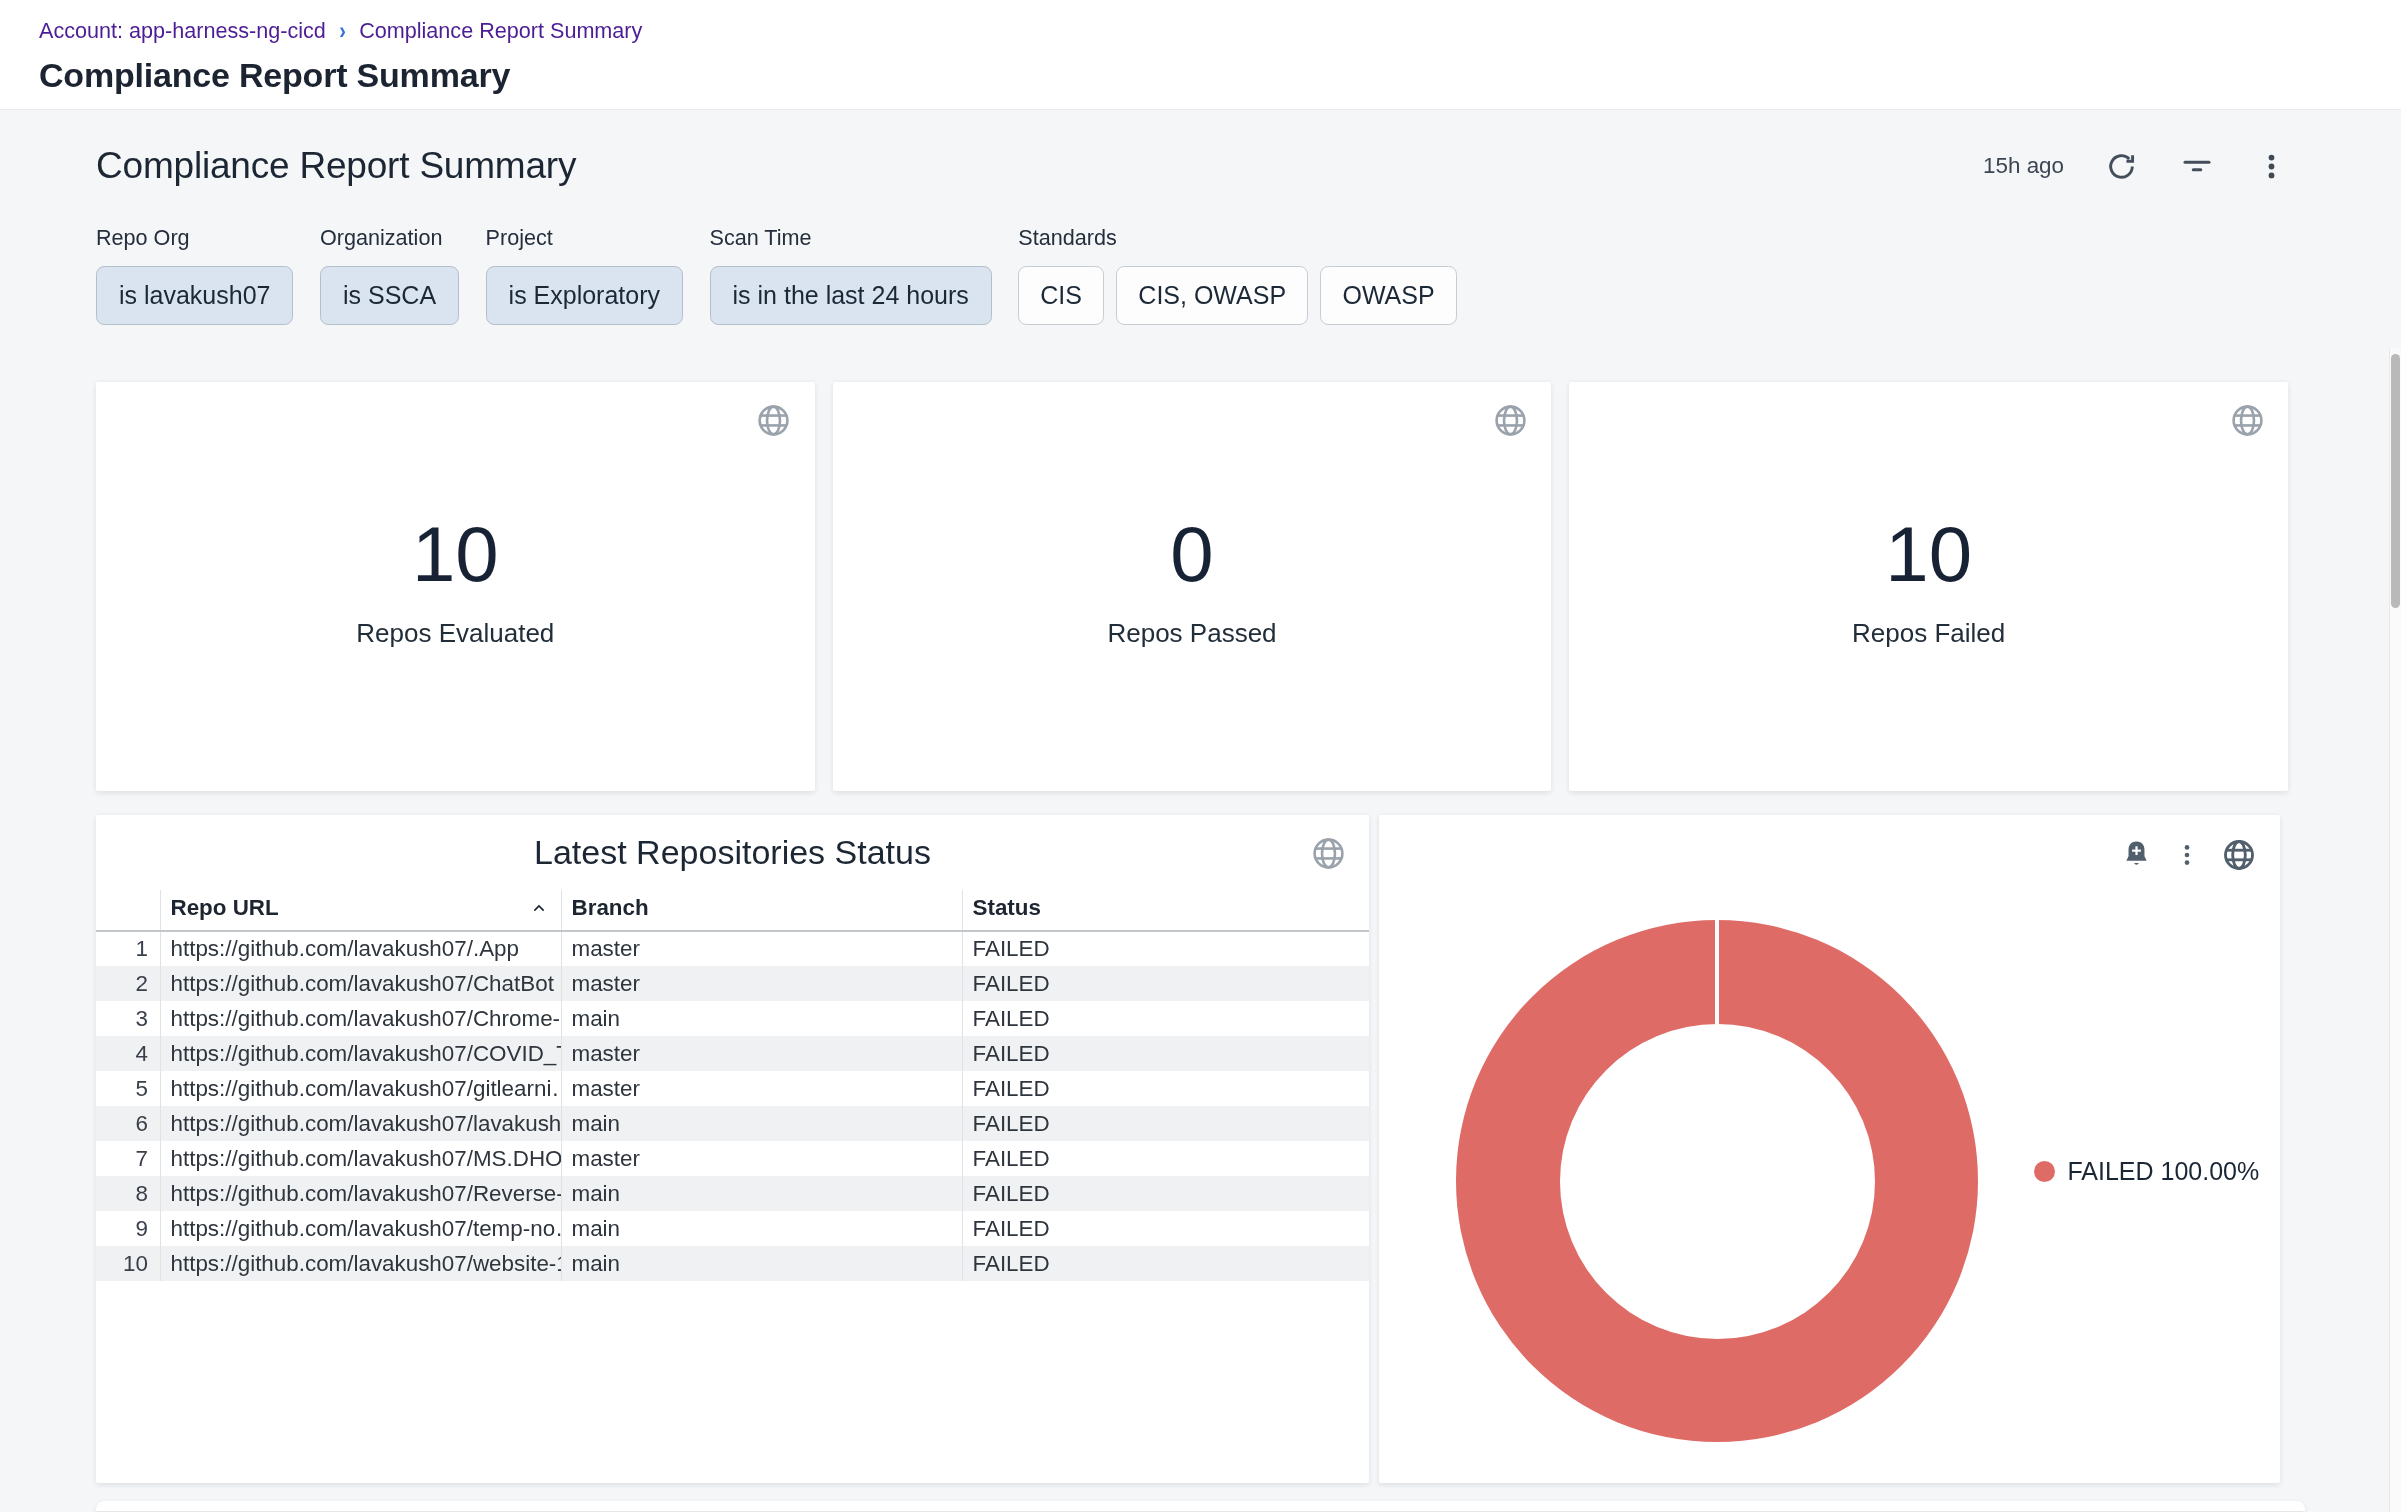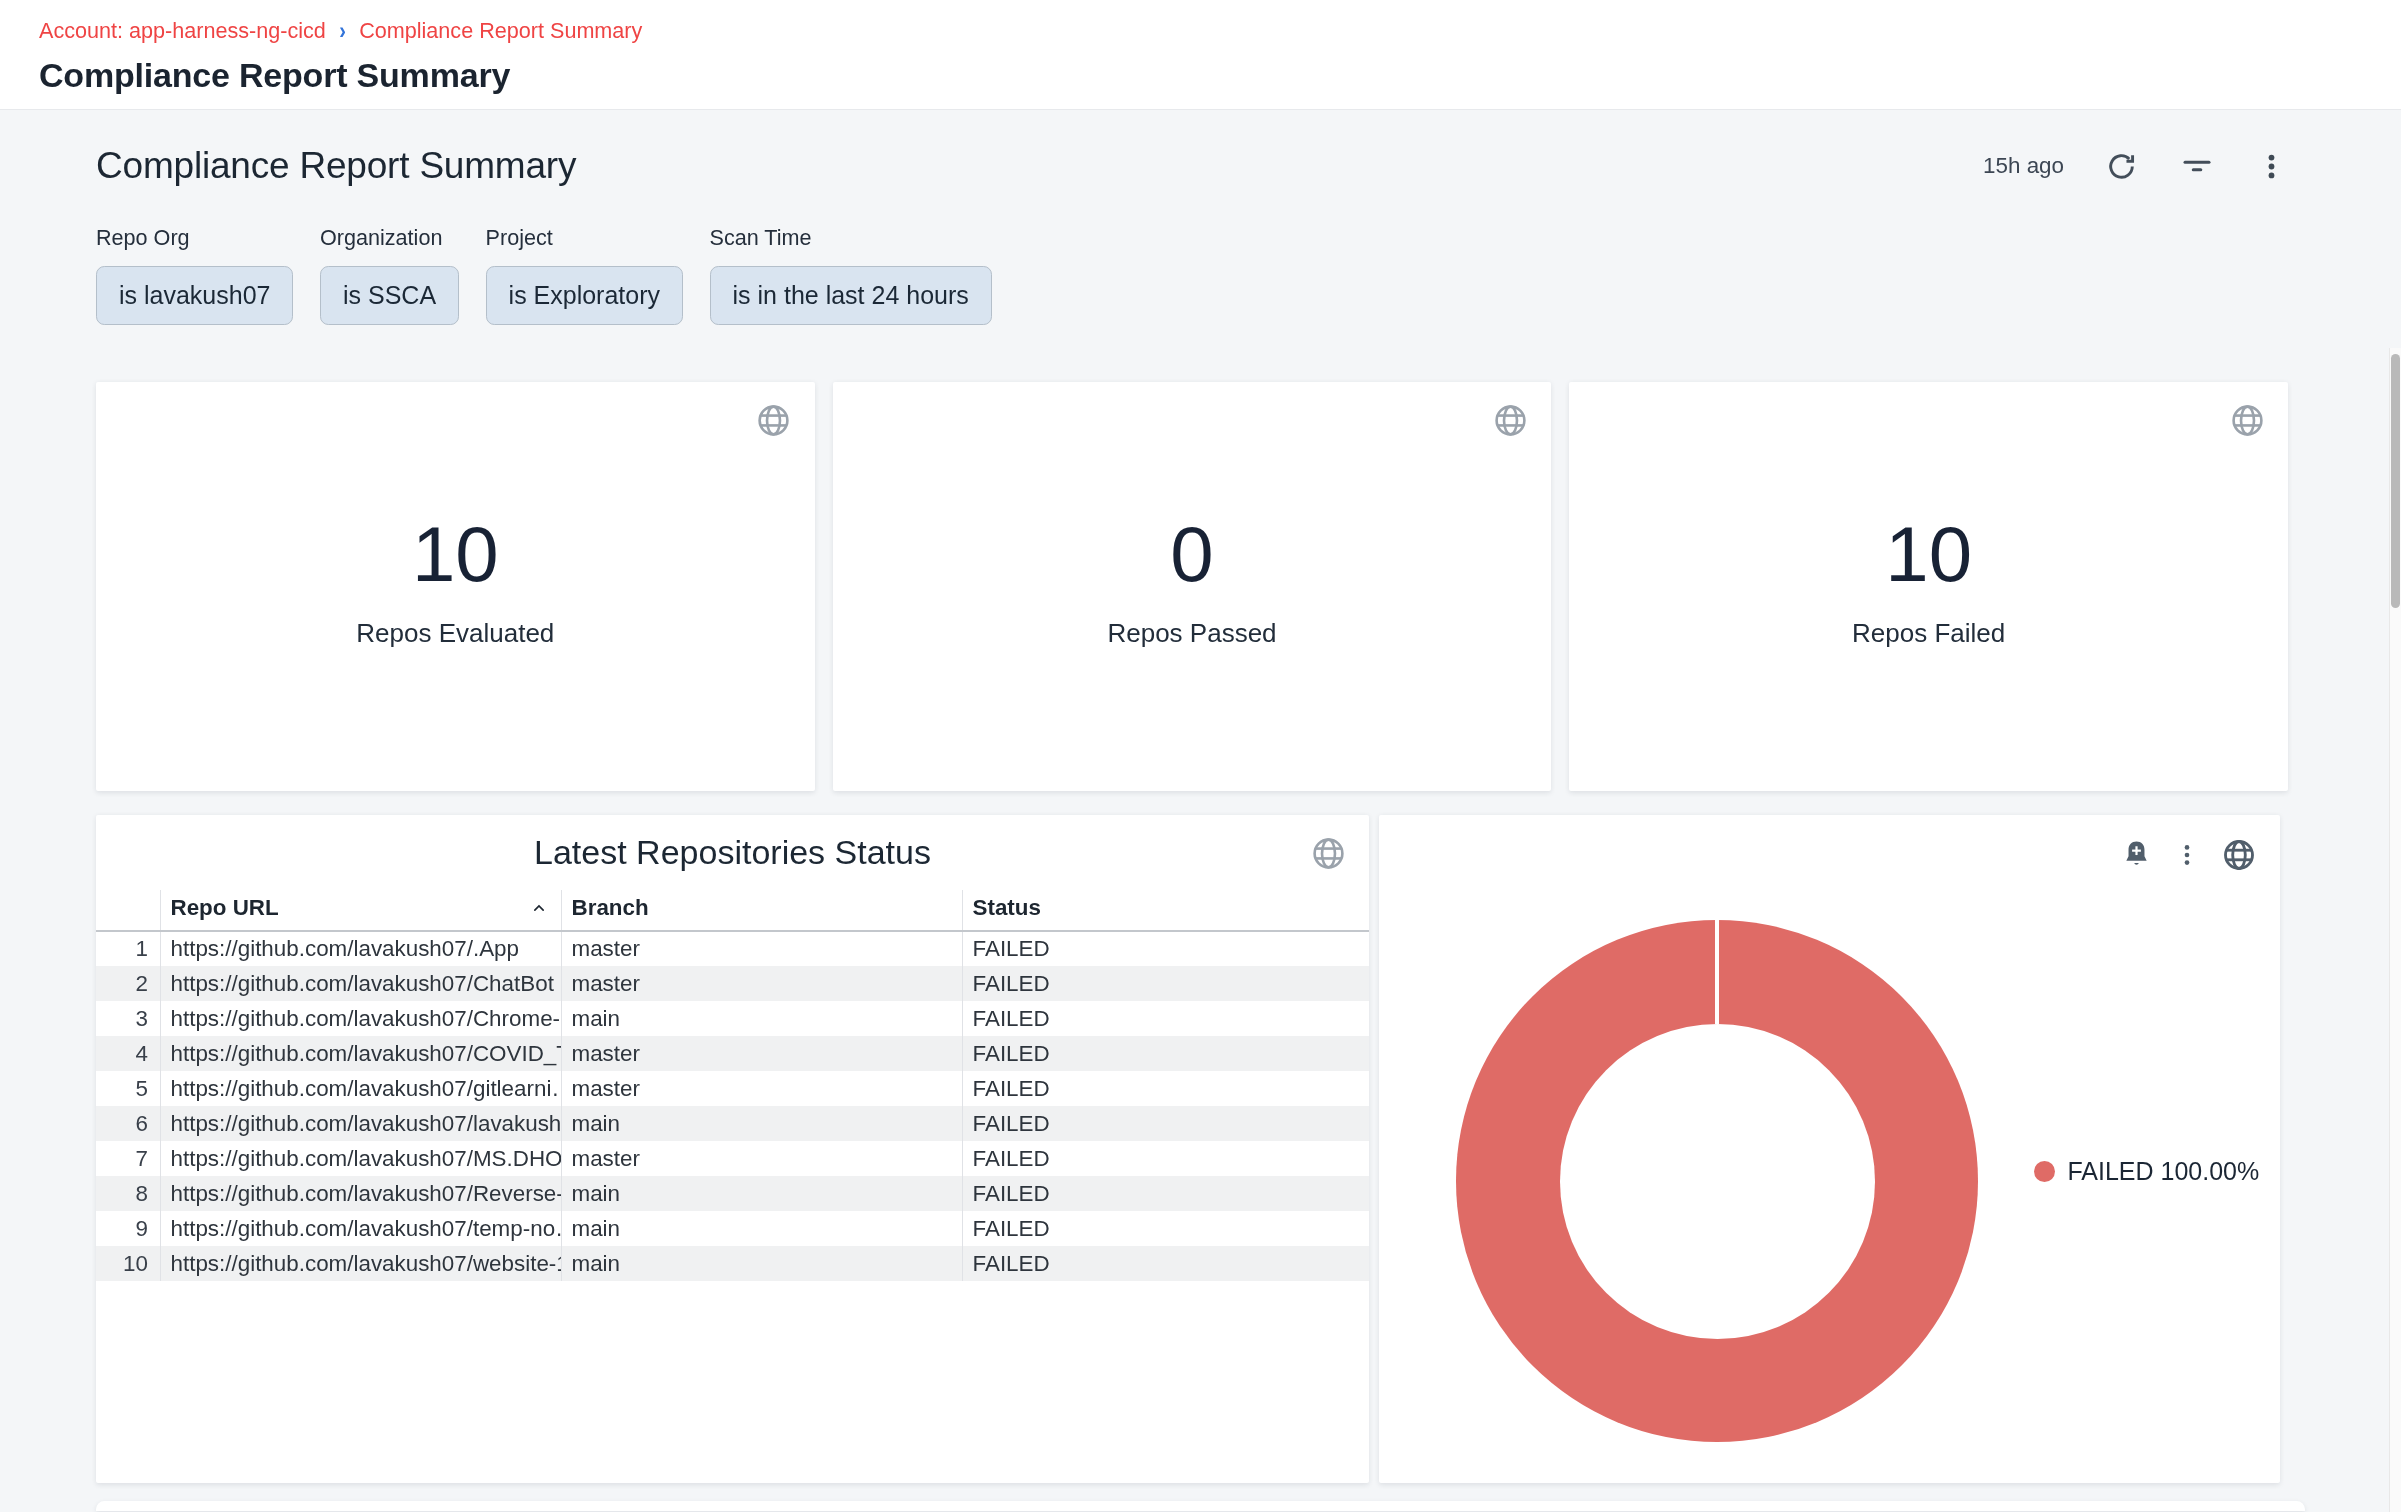--- a/index.html
+++ b/index.html
@@ -12,21 +12,21 @@
   }
 
   
   .app-header {
     background: #ffffff;
     height: 110px;
     padding: 18px 0 0 39px;
     border-bottom: 0.8px solid #e7e9ec;
   }
   .breadcrumb { display: flex; align-items: center; font-size: 21.6px; }
-  .breadcrumb a { color: #ef4444; text-decoration: none; cursor: pointer; }
+  .breadcrumb a { color: #4c1d95; text-decoration: none; cursor: pointer; }
   .crumb-sep { color: #3273d9; margin: 0 13.3px; font-size: 20px; font-weight: 700; transform: scaleY(1.15); }
   .page-title { margin-top: 11.6px; font-size: 34px; font-weight: 700; color: #1b2430; letter-spacing: -0.2px; }
 
   
   .main { padding: 0 113px 0 96px; }
 
   .dash-header { margin-top: 35px; display: flex; align-items: center; justify-content: space-between; }
   .dash-title { font-size: 37px; font-weight: 500; color: #1c2733; letter-spacing: -0.2px; }
   .dash-controls { display: flex; align-items: center; gap: 40px; }
   .last-refresh { font-size: 22.4px; color: #3c4653; }
@@ -166,20 +166,28 @@
     <div class="filter-group">
       <span class="filter-label">Project</span>
       <div class="chip-row">
         <button class="chip active">is Exploratory</button>
       </div>
     </div>
     <div class="filter-group">
       <span class="filter-label">Scan Time</span>
       <div class="chip-row">
         <button class="chip active">is in the last 24 hours</button>
+      </div>
+    </div>
+    <div class="filter-group">
+      <span class="filter-label">Standards</span>
+      <div class="chip-row">
+        <button class="chip plain">CIS</button>
+        <button class="chip plain">CIS, OWASP</button>
+        <button class="chip plain">OWASP</button>
       </div>
     </div>
   </div>
 
   <div class="stat-row">
     <div class="card stat-card">
       <span class="card-globe">
         <svg width="37" height="37" viewBox="0 0 24 24" fill="none" stroke="#9aa2ab" stroke-width="1.7">
           <circle cx="12" cy="12" r="9"></circle>
             <ellipse cx="12" cy="12" rx="4.2" ry="9"></ellipse>

